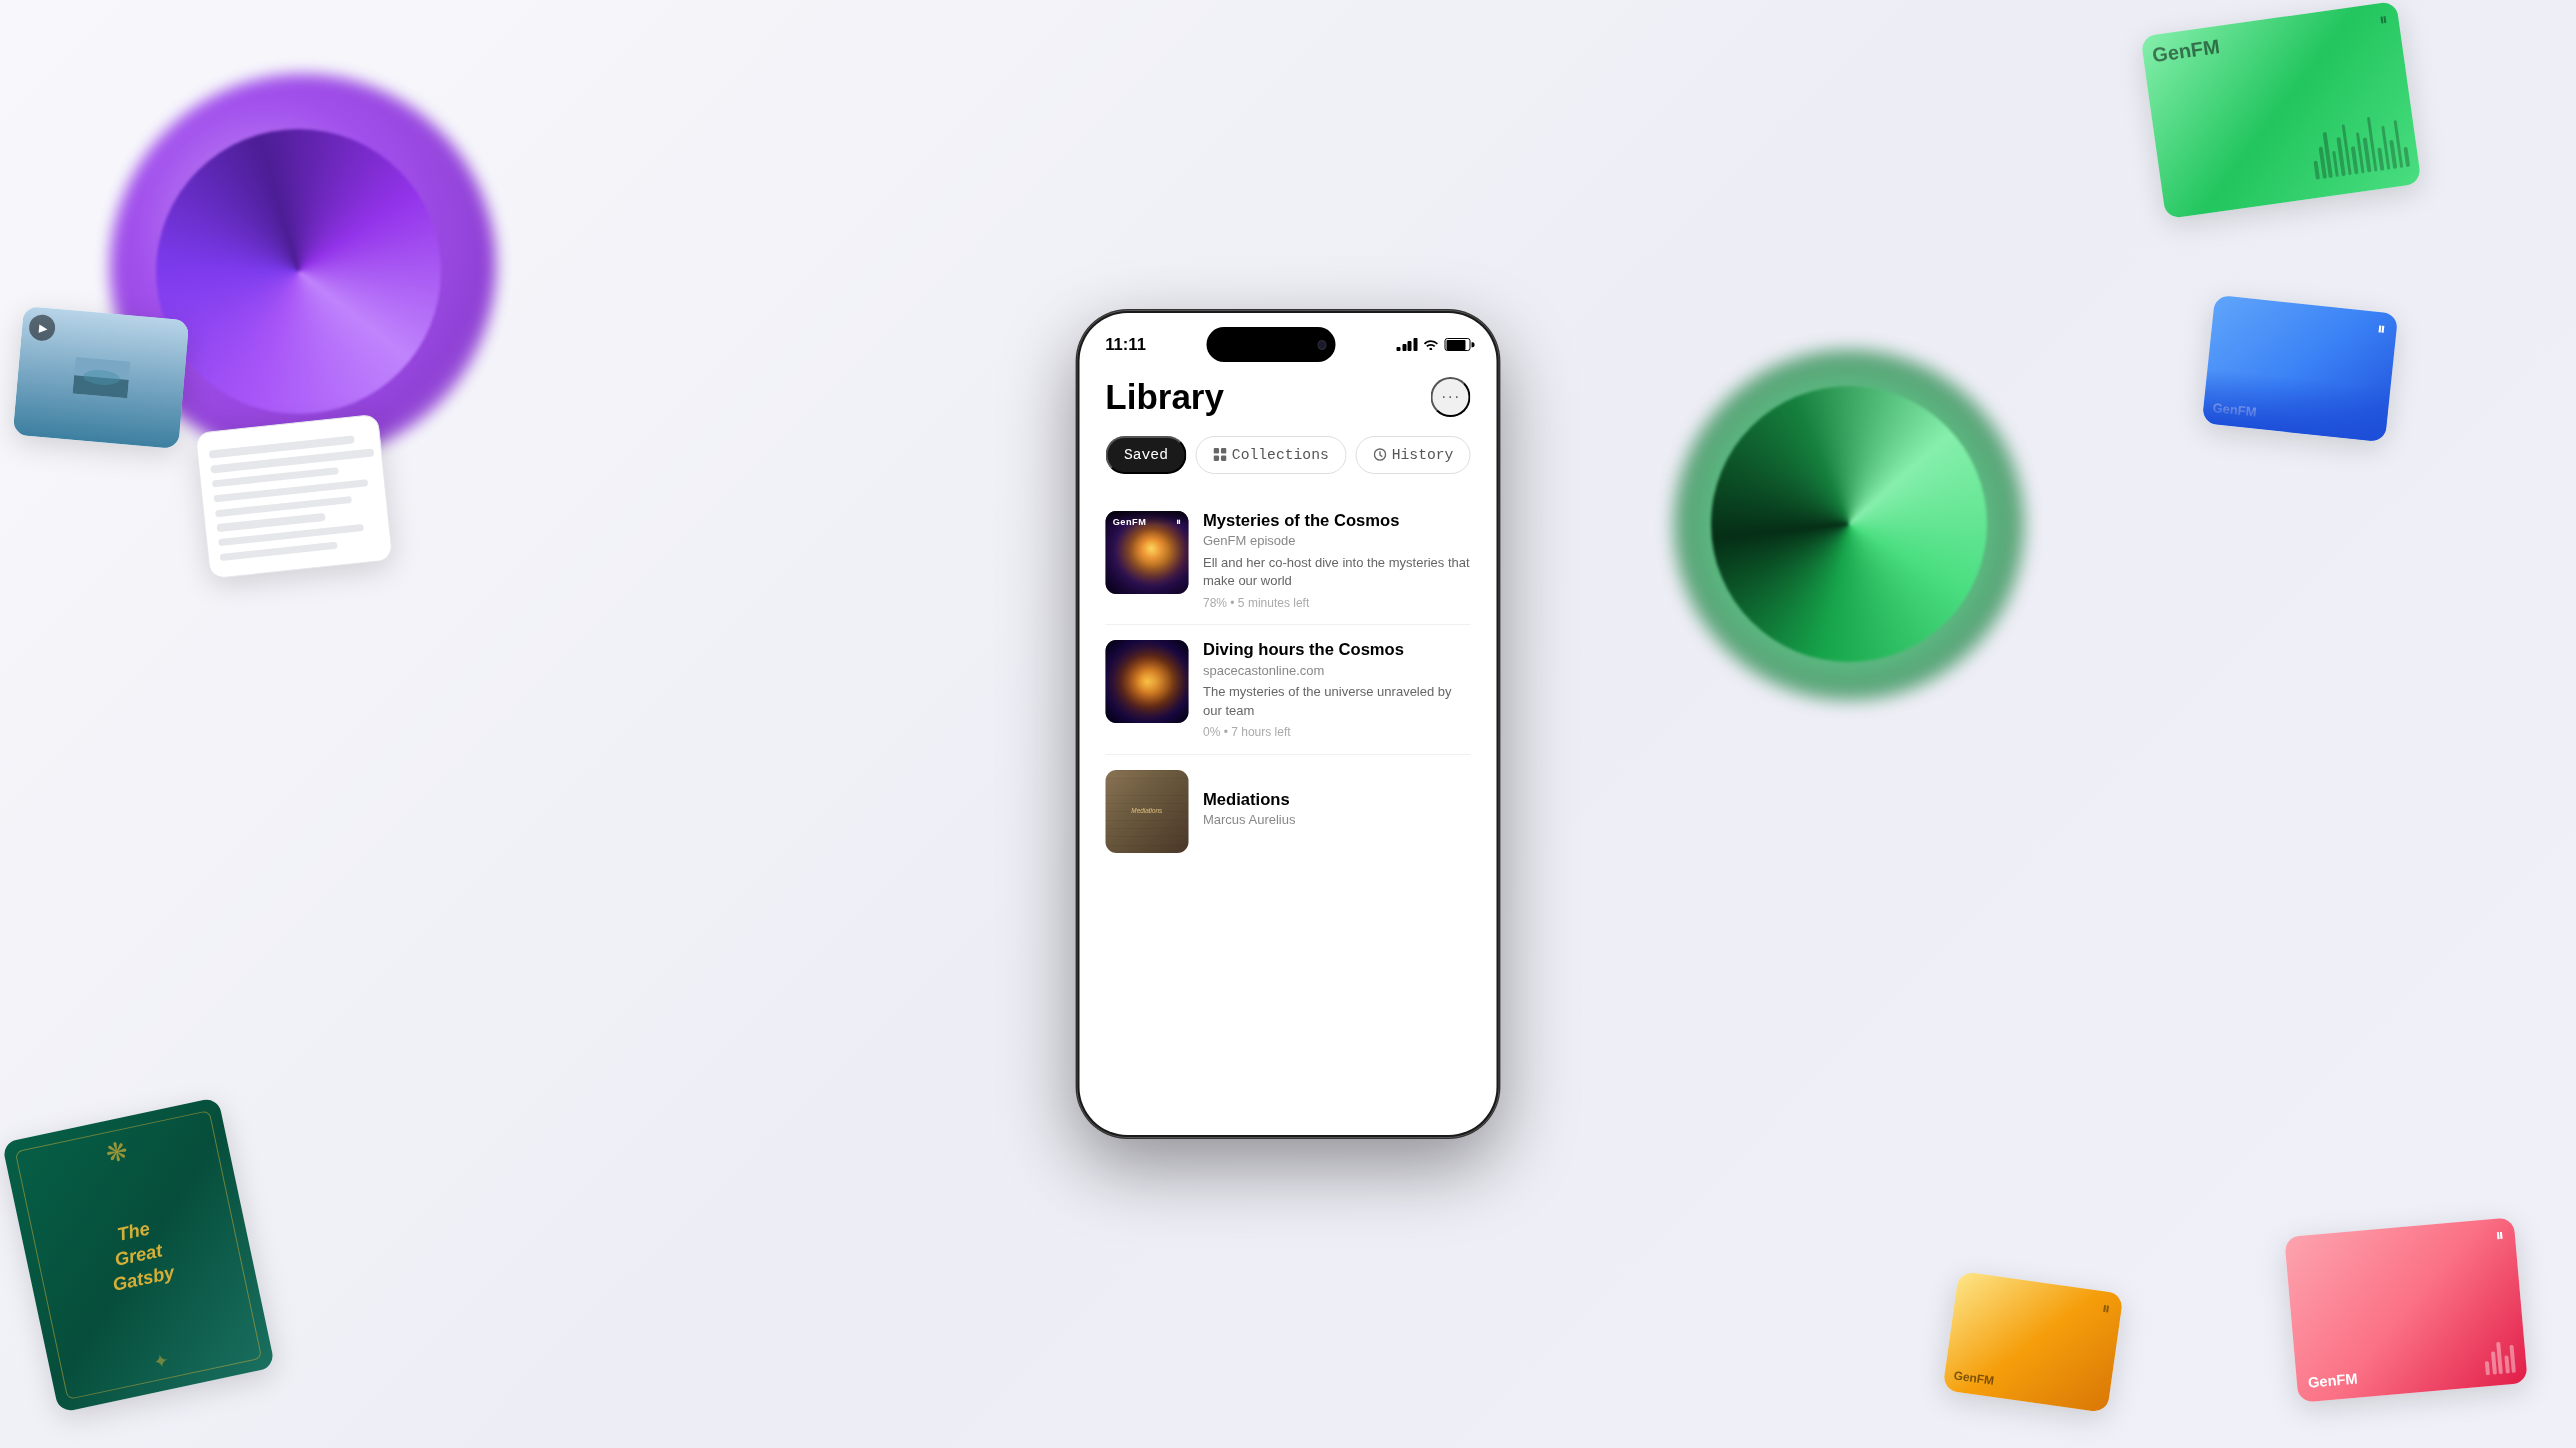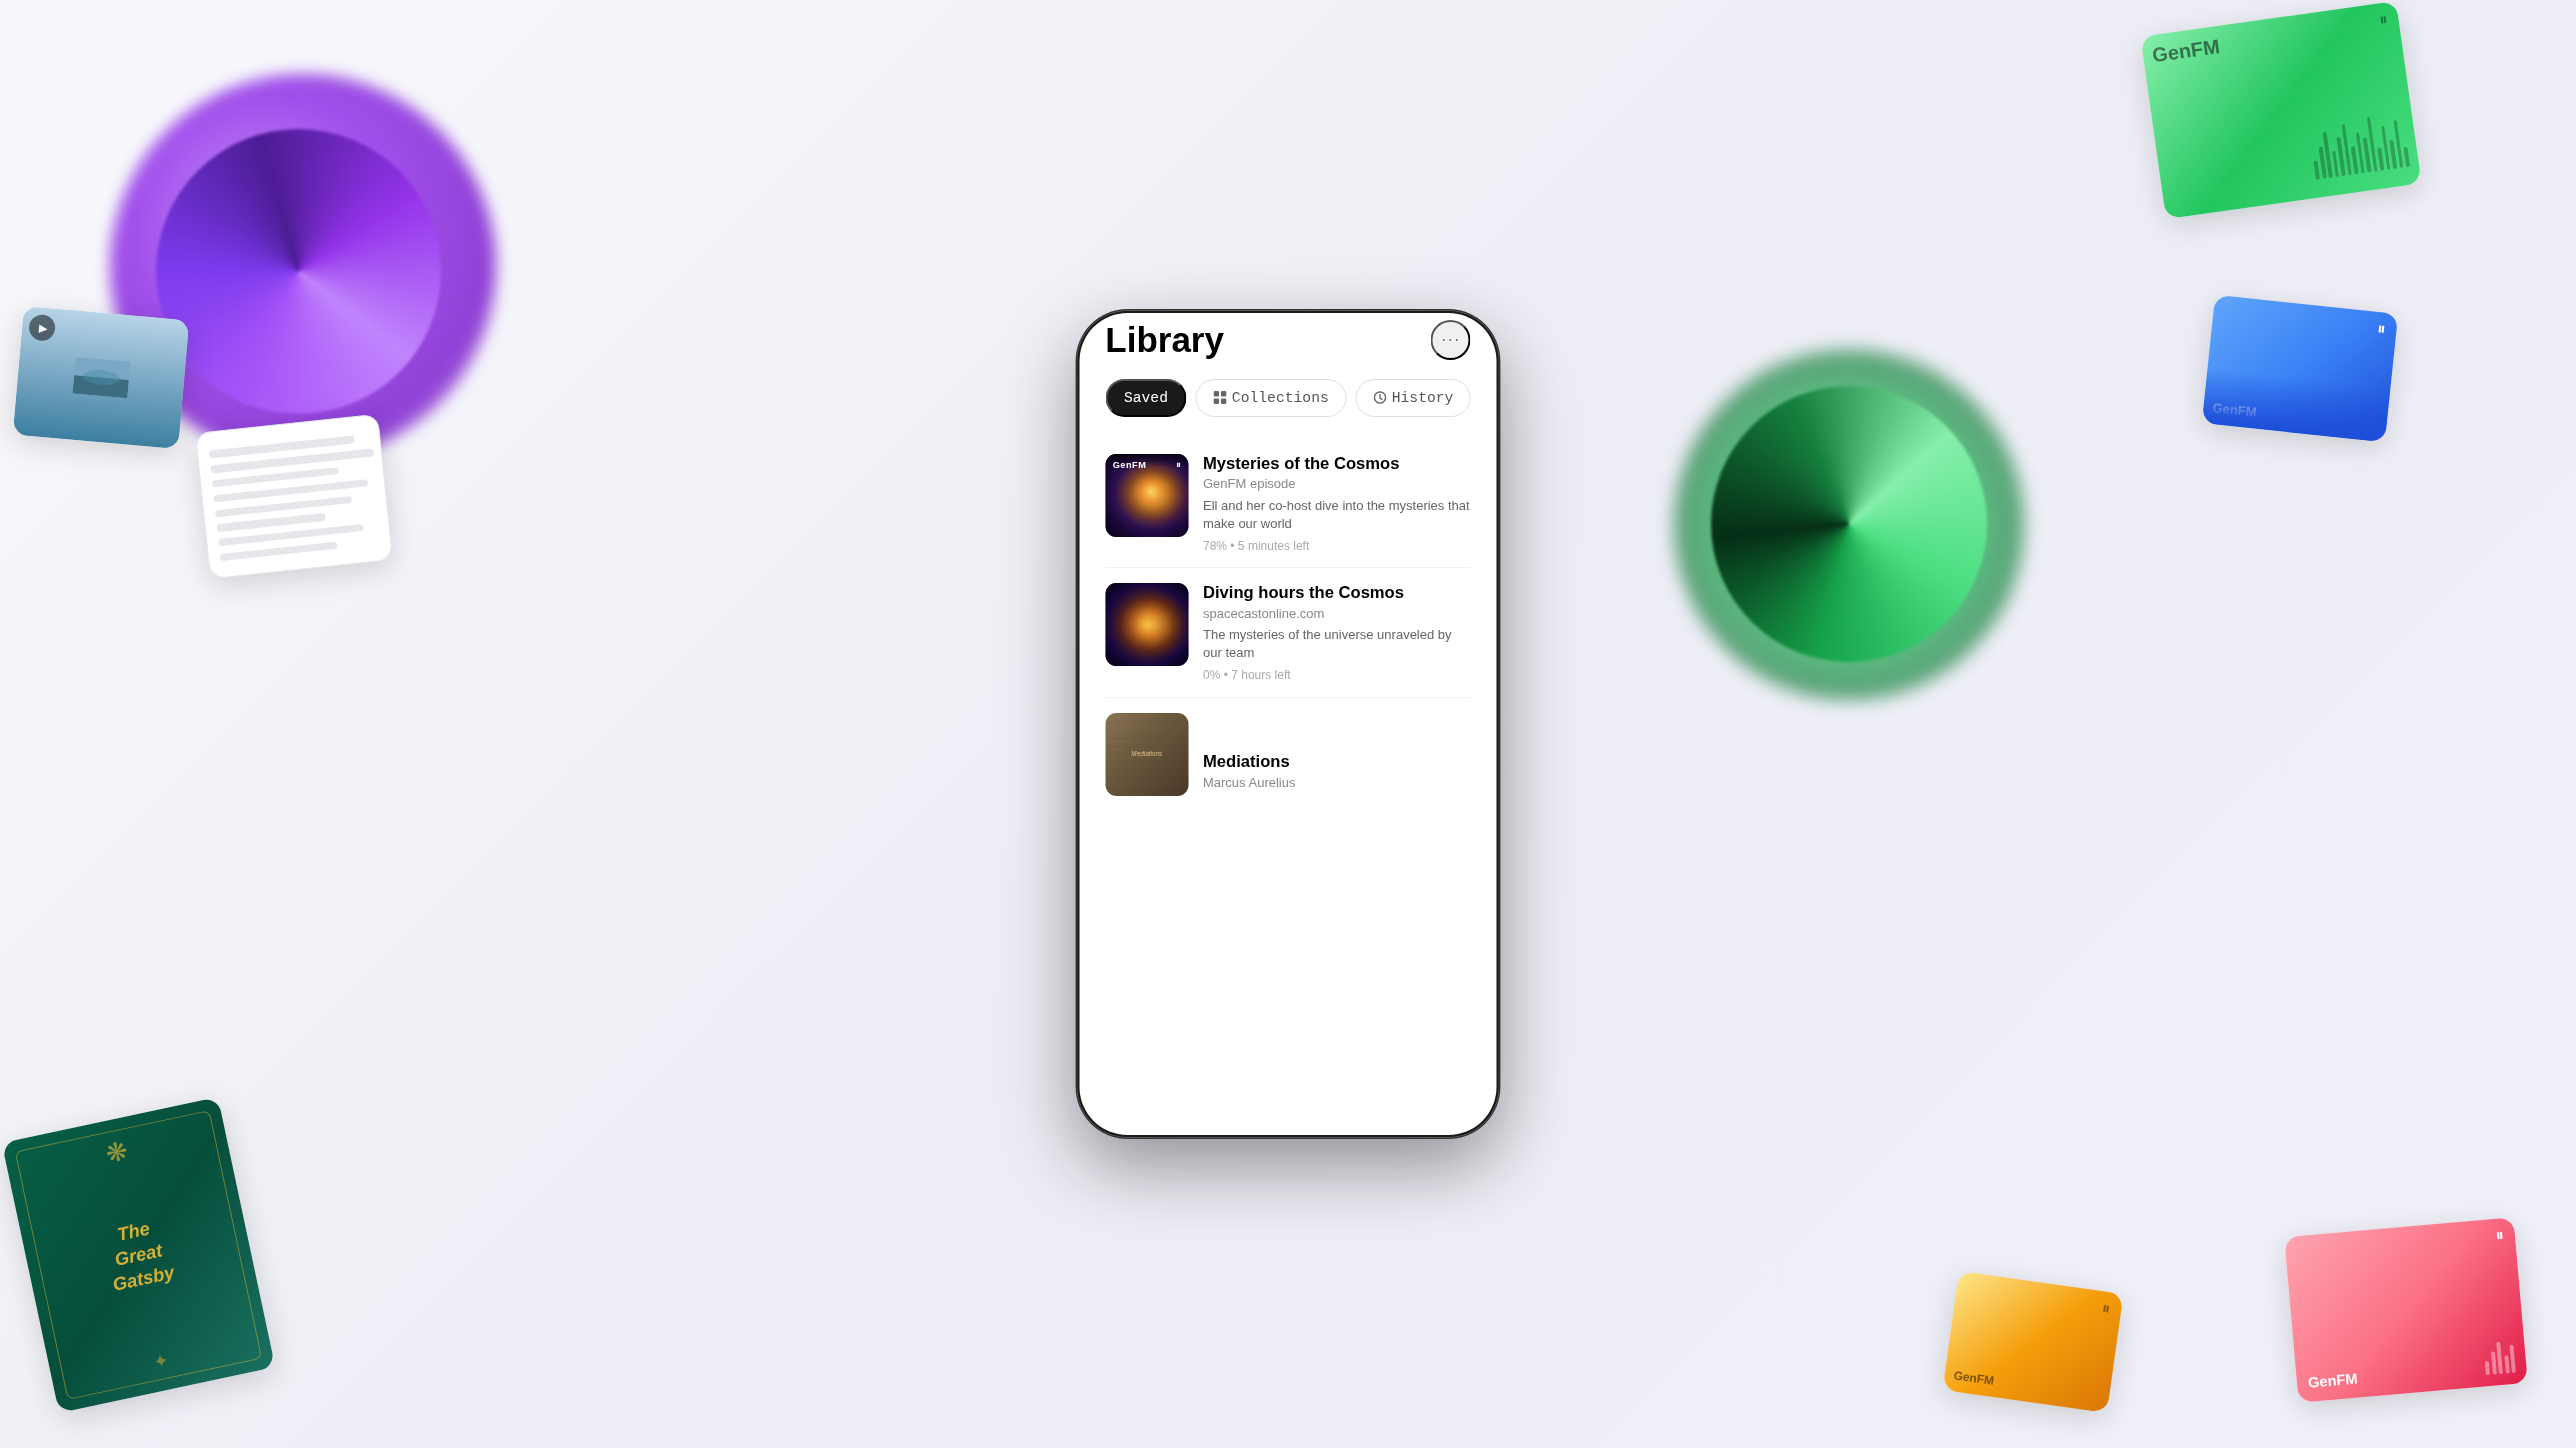--- a/index.html
+++ b/index.html
@@ -440,21 +440,21 @@
 
     .play-pause-badge {
       font-size: 10px;
       color: #fff;
     }
 
     .item-info {
       flex: 1;
       display: flex;
       flex-direction: column;
-      justify-content: flex-end;
+      justify-content: center;
     }
 
     .item-title {
       font-size: 16.6px;
       font-weight: 600;
       color: #000;
       margin-bottom: 2.8px;
       line-height: 1.2;
     }
 
@@ -586,20 +586,47 @@
 
 <div class="floating-card card-genfm-bottom">
   <span class="pause-icon" style="color:rgba(0,0,0,0.4);">⏸</span>
   <span style="position:absolute; bottom:9.2px; left:9.2px; font-size:12px; font-weight:800; color:rgba(0,0,0,0.5);">GenFM</span>
 </div>
 
 <div class="phone-wrapper">
   <div class="phone-frame">
     <div class="phone-screen">
 
+      <div class="status-bar">
+        <span class="status-time">11:11</span>
+        <div class="dynamic-island">
+          <div class="island-dot"></div>
+        </div>
+        <div class="status-icons">
+
+          <div class="signal-bars">
+            <div class="signal-bar" style="height:4.6px;"></div>
+            <div class="signal-bar" style="height:7.4px;"></div>
+            <div class="signal-bar" style="height:10px;"></div>
+            <div class="signal-bar" style="height:13px;"></div>
+          </div>
+
+          <span class="wifi-icon">
+            <svg width="16.6" height="13" viewBox="0 0 18 14" fill="none">
+              <path d="M9 11.5a1.5 1.5 0 100 3 1.5 1.5 0 000-3z" fill="#000"></path>
+              <path d="M9 7.5C7.07 7.5 5.33 8.27 4.05 9.5l1.42 1.42A5 5 0 019 9.5a5 5 0 013.53 1.42l1.42-1.42A7 7 0 009 7.5z" fill="#000"></path>
+              <path d="M9 3.5C6.03 3.5 3.36 4.7 1.46 6.6l1.41 1.41A8.96 8.96 0 019 5.5c2.49 0 4.74 1.01 6.37 2.64L16.8 6.7A12.93 12.93 0 009 3.5z" fill="#000"></path>
+            </svg>
+          </span>
+
+          <div class="battery-icon">
+            <div class="battery-fill"></div>
+          </div>
+        </div>
+      </div>
 
       <div class="app-content">
 
         <div class="app-header">
           <h1 class="library-title">Library</h1>
           <button class="more-button">
             <span class="more-dots">···</span>
           </button>
         </div>
 

